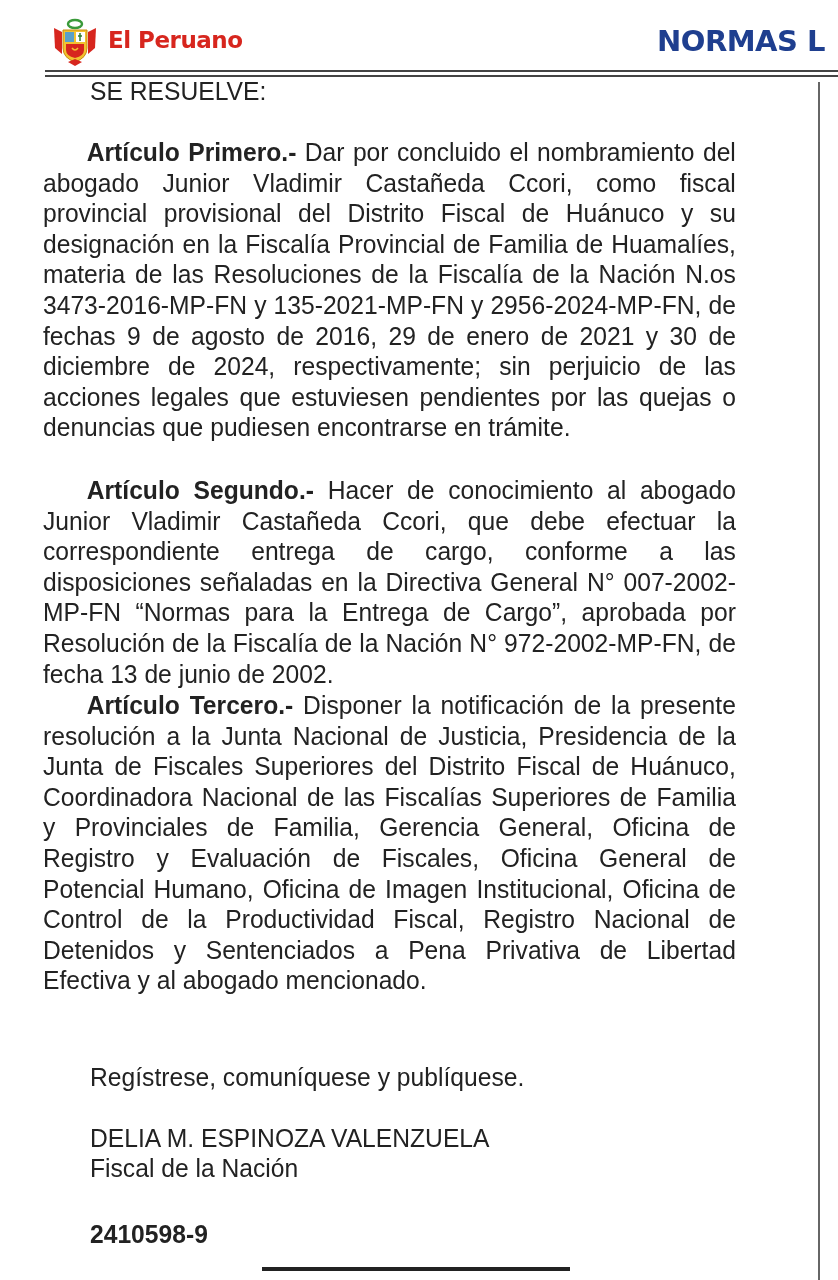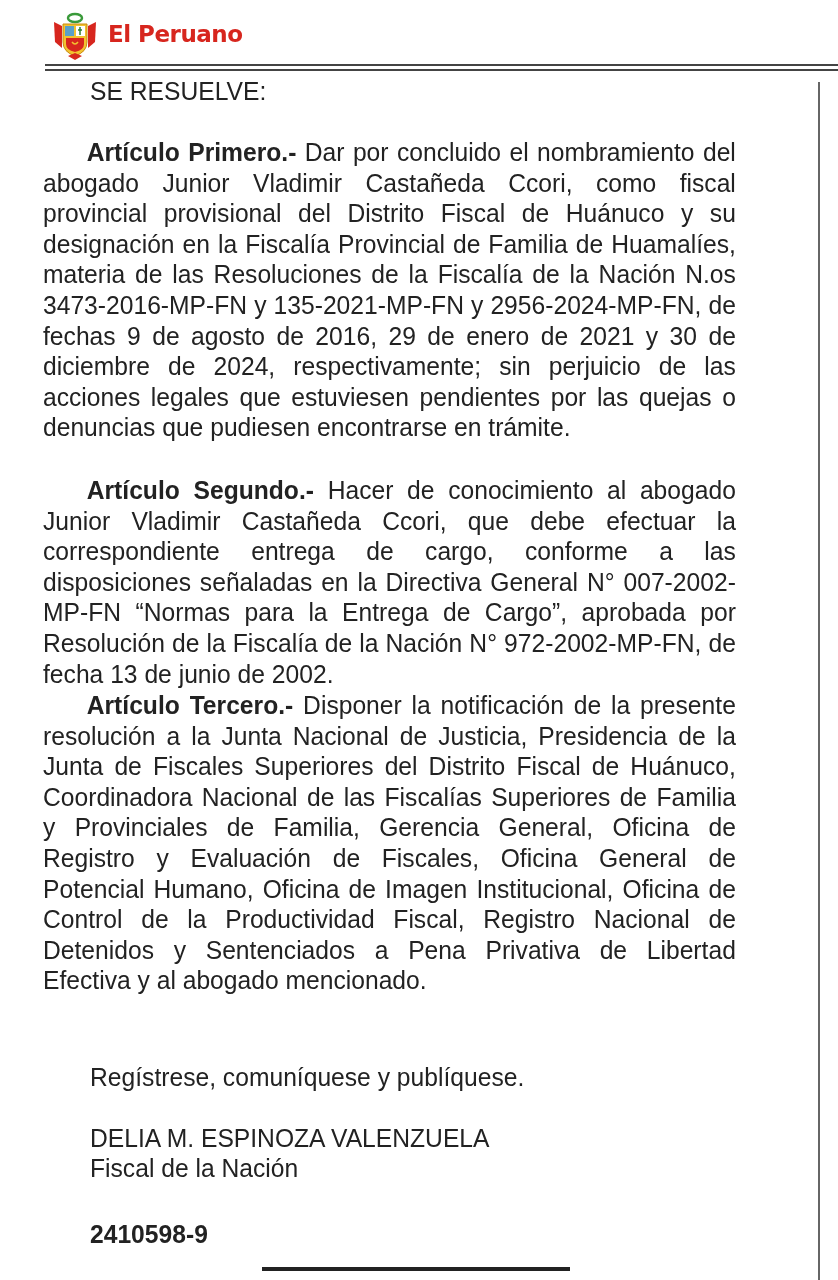--- a/index.html
+++ b/index.html
@@ -1,17 +1,17 @@
 <!DOCTYPE html>
 <html><head>
 <meta charset="utf-8">
 <style>
   html, body { margin:0; padding:0; background:#ffffff; }
   body { width:838px; height:1280px; position:relative; overflow:hidden; font-family:"Liberation Sans", sans-serif; color:#222; }
-  .header { position:absolute; left:0; top:10px; width:838px; height:62px; }
+  .header { position:absolute; left:0; top:16px; width:838px; height:62px; }
   .coat { position:absolute; left:50px; top:2px; width:50px; height:50px; }
   .brand { position:absolute; left:108px; top:11px; font-family:"DejaVu Sans", sans-serif; font-weight:bold; font-size:23px; color:#d7261e; letter-spacing:-0.5px; white-space:nowrap; }
   .slash-date { position:absolute; left:242px; top:14px; font-family:"DejaVu Sans", sans-serif; font-size:19px; color:#333; white-space:nowrap; letter-spacing:-0.3px; }
   .normas { position:absolute; left:657px; top:8px; font-family:"DejaVu Sans", sans-serif; font-weight:bold; font-size:29px; color:#1f3f8f; letter-spacing:-0.5px; white-space:nowrap; }
   .rule1 { position:absolute; left:45px; top:54px; width:793px; height:2px; background:#444; }
   .rule2 { position:absolute; left:45px; top:59px; width:793px; height:2px; background:#444; }
   .colrule { position:absolute; left:818px; top:82px; width:2px; height:1198px; background:#666; }
 
   .text { position:absolute; left:43px; width:745px; font-family:"Liberation Sans", sans-serif; font-size:26.5px; line-height:30.6px; color:#222; transform:scaleX(0.93); transform-origin:left top; }
   .p { text-align:justify; text-indent:47px; margin:0; }
@@ -32,20 +32,21 @@
     <ellipse cx="25" cy="6" rx="7" ry="4" fill="none" stroke="#3a9a3a" stroke-width="2.5"></ellipse>
     <path d="M13 12 H37 V30 Q37 40 25 44 Q13 40 13 30 Z" fill="#f2c230" stroke="#c98a10" stroke-width="1"></path>
     <rect x="15" y="14" width="9" height="10" fill="#5aa0c8"></rect>
     <rect x="26" y="14" width="9" height="10" fill="#ffffff"></rect>
     <path d="M30 15 V23 M28 18 H32" stroke="#2e7d32" stroke-width="1.5"></path>
     <path d="M16 26 H34 V32 Q34 38 25 40 Q16 38 16 32 Z" fill="#d7261e"></path>
     <path d="M22 30 Q25 34 28 30" stroke="#f2c230" stroke-width="1.5" fill="none"></path>
     <path d="M18 44 L25 48 L32 44 L25 41 Z" fill="#d7261e"></path>
   </svg>
   <span class="brand">El Peruano</span>
+  <span class="normas">NORMAS L</span>
   <div class="rule1"></div>
   <div class="rule2"></div>
 </div>
 
 <div class="colrule"></div>
 
 <div class="resuelve">SE RESUELVE:</div>
 
 <div class="text" style="top:137px;">
   <p class="p"><b>Artículo Primero.-</b><span> Dar por concluido el nombramiento del abogado Junior Vladimir Castañeda Ccori, como fiscal provincial provisional del Distrito Fiscal de Huánuco y su designación en la Fiscalía Provincial de Familia de Huamalíes, materia de las Resoluciones de la Fiscalía de la Nación N.os 3473-2016-MP-FN y 135-2021-MP-FN y 2956-2024-MP-FN, de fechas 9 de agosto de 2016, 29 de enero de 2021 y 30 de diciembre de 2024, respectivamente; sin perjuicio de las acciones legales que estuviesen pendientes por las quejas o denuncias que pudiesen encontrarse en trámite.</span></p>

